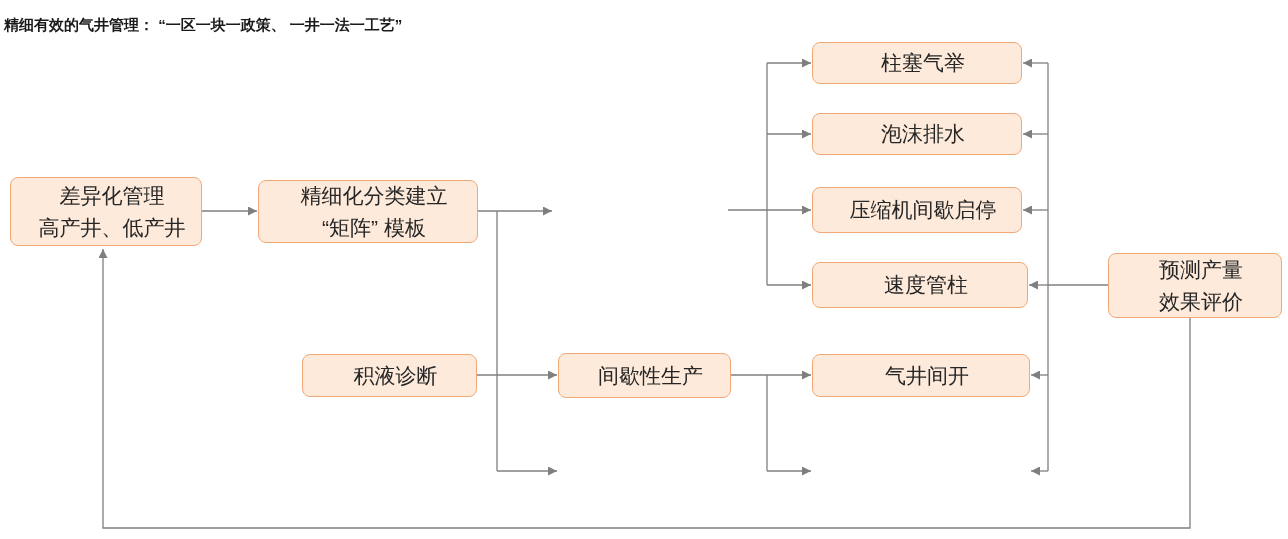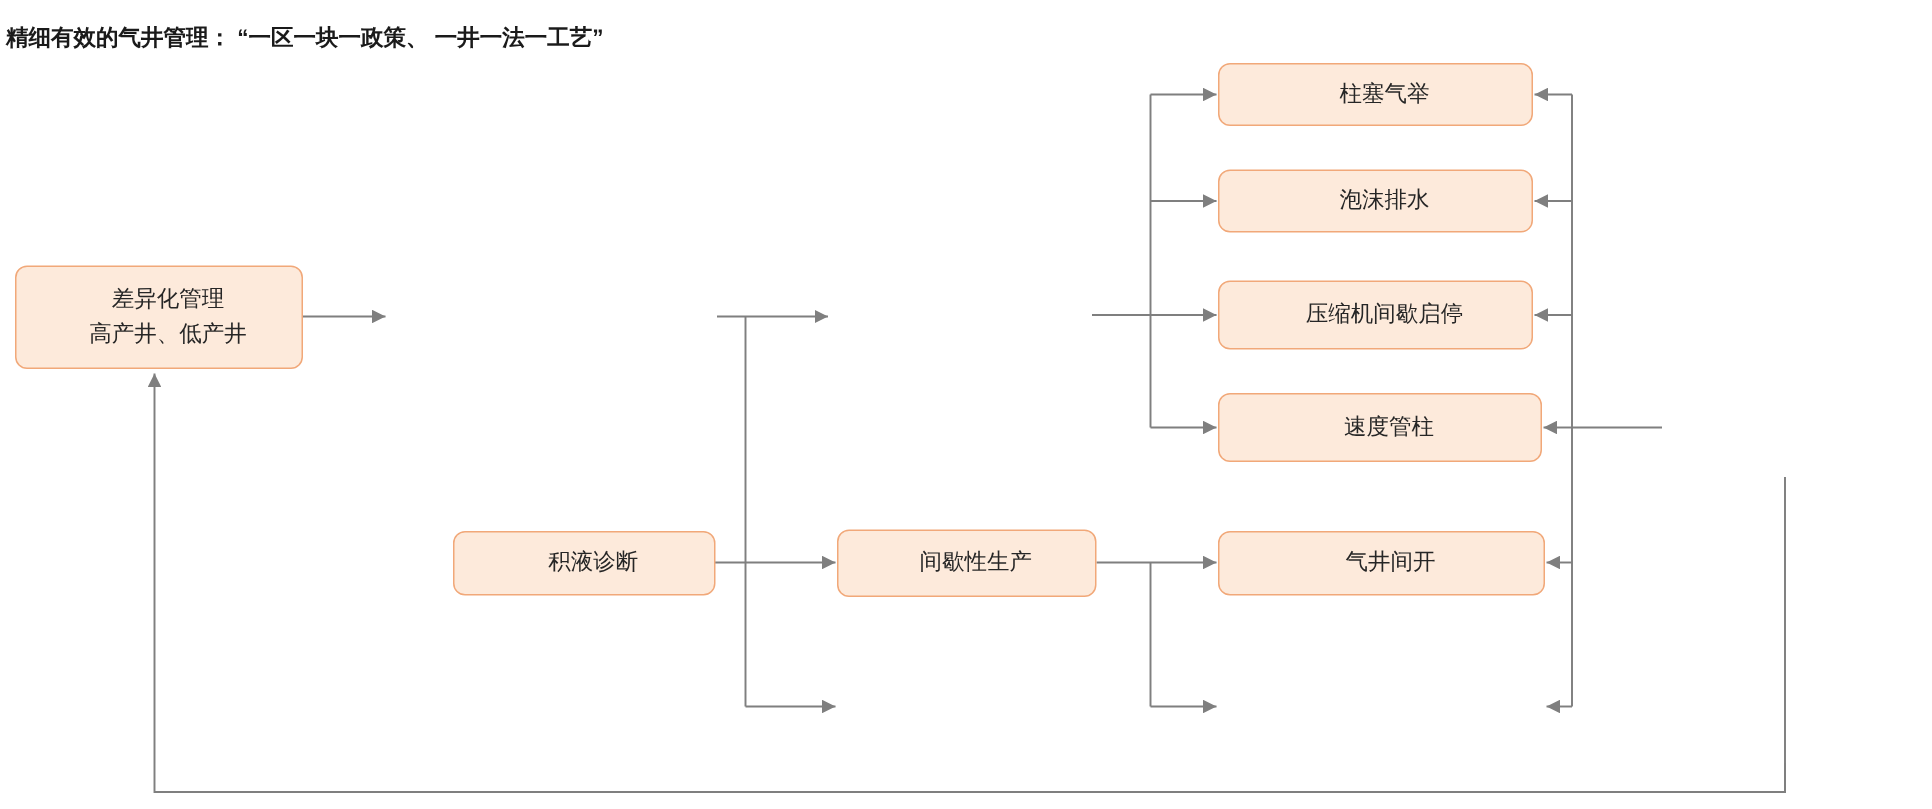--- a/index.html
+++ b/index.html
@@ -29,21 +29,21 @@
     position: absolute;
     box-sizing: border-box;
     background: #fdeadb;
     border: 1.5px solid #f1a879;
     border-radius: 8px;
     display: flex;
     flex-direction: column;
     align-items: center;
     justify-content: center;
     text-align: center;
-    font-size: 15px;
+    font-size: 21px;
     line-height: 1.5;
     color: #262626;
     padding-left: 12px;
   }
   .node span { display: block; white-space: pre; }
 </style>
 </head>
 <body>
 
 <div class="canvas">
@@ -95,20 +95,24 @@
 
       <polyline points="1190,318 1190,528 103,528 103,249" marker-end="url(#arrow)"></polyline>
     </g>
   </svg>
 
   <div class="node" style="left:10px; top:177px; width:192px; height:69px;">
     <span>差异化管理</span>
     <span>高产井、低产井</span>
   </div>
 
+  <div class="node" style="left:258px; top:180px; width:220px; height:63px;">
+    <span>精细化分类建立</span>
+    <span>“矩阵” 模板</span>
+  </div>
 
   <div class="node" style="left:275px; top:354px; width:175px; height:43px;margin-left:27px;">
     <span>积液诊断</span>
   </div>
 
 
   <div class="node" style="left:558px; top:353px; width:173px; height:45px;">
     <span>间歇性生产</span>
   </div>
 
@@ -127,14 +131,18 @@
 
   <div class="node" style="left:812px; top:262px; width:216px; height:46px;">
     <span>速度管柱</span>
   </div>
 
   <div class="node" style="left:812px; top:354px; width:218px; height:43px;">
     <span>气井间开</span>
   </div>
 
 
+  <div class="node" style="left:1108px; top:253px; width:174px; height:65px;">
+    <span>预测产量</span>
+    <span>效果评价</span>
+  </div>
 
 </div>
 
 </body></html>

